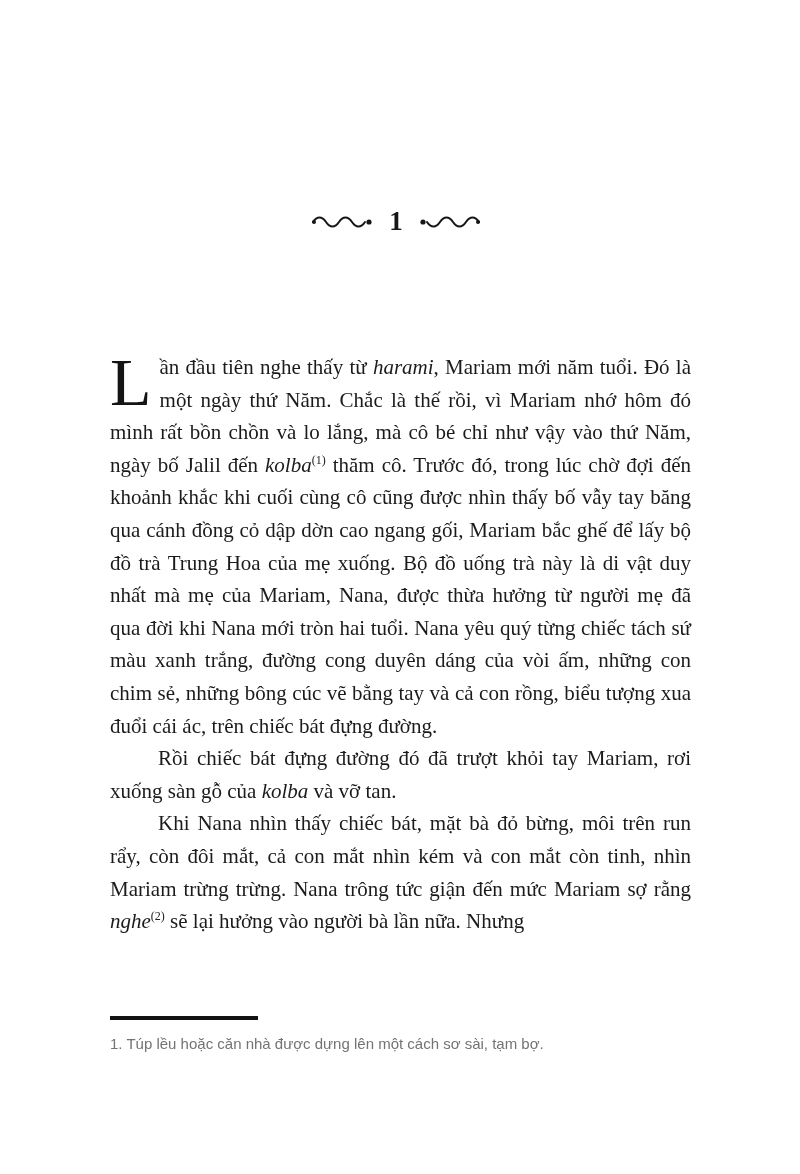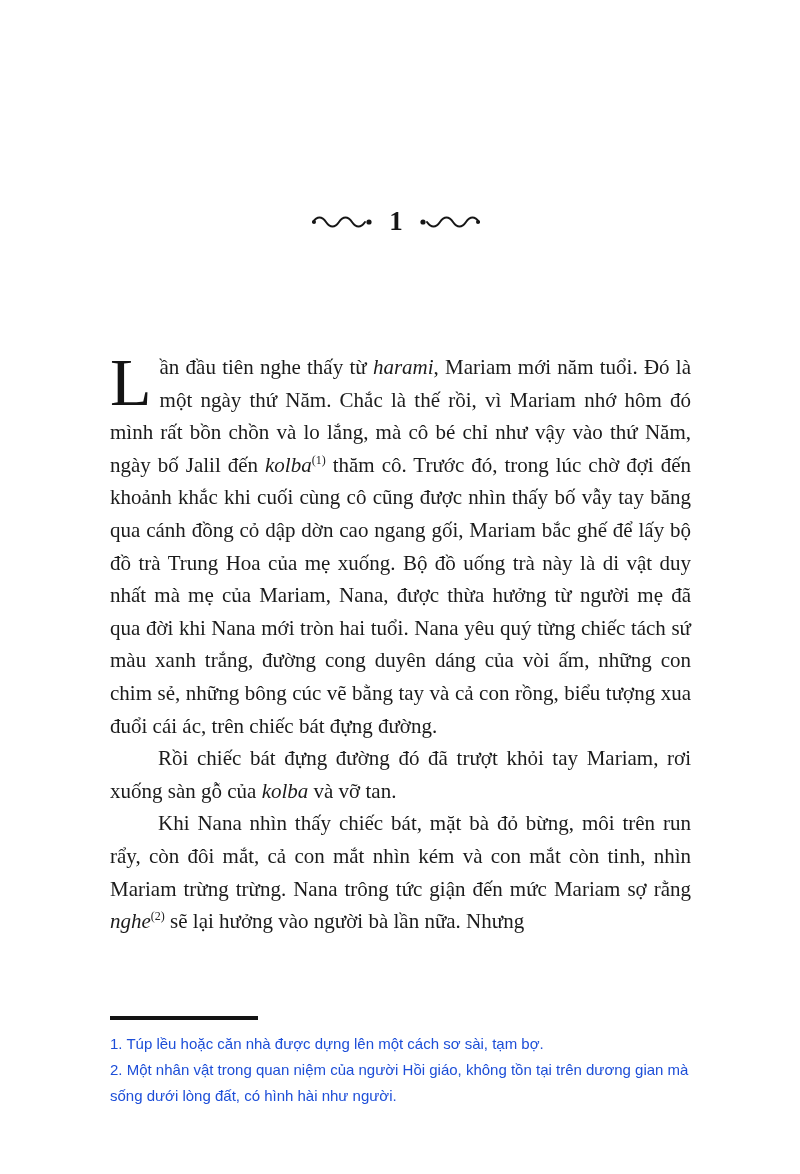--- a/index.html
+++ b/index.html
@@ -72,21 +72,21 @@
   }
   .footnote-rule {
     width: 148px;
     height: 4px;
     background: #131313;
     margin-bottom: 11px;
   }
   .footnote {
     font-size: 15px;
     line-height: 26px;
-    color: #1d4ed8;
+    color: #737373;
     text-align: left;
   }
 </style>
 </head>
 <body>
 
 <div class="page">
 
   <div class="chapter-heading">
     <svg class="flourish" width="62" height="16" viewBox="0 0 62 16">
@@ -105,17 +105,16 @@
   <div class="body-text">
       <p class="para"><span class="dropcap">L</span><span>ần đầu tiên nghe thấy từ </span><em>harami</em><span>, Mariam mới năm tuổi. Đó là một ngày thứ Năm. Chắc là thế rồi, vì Mariam nhớ hôm đó mình rất bồn chồn và lo lắng, mà cô bé chỉ như vậy vào thứ Năm, ngày bố Jalil đến </span><em>kolba</em><sup class="fnref">(1)</sup><span> thăm cô. Trước đó, trong lúc chờ đợi đến khoảnh khắc khi cuối cùng cô cũng được nhìn thấy bố vẫy tay băng qua cánh đồng cỏ dập dờn cao ngang gối, Mariam bắc ghế để lấy bộ đồ trà Trung Hoa của mẹ xuống. Bộ đồ uống trà này là di vật duy nhất mà mẹ của Mariam, Nana, được thừa hưởng từ người mẹ đã qua đời khi Nana mới tròn hai tuổi. Nana yêu quý từng chiếc tách sứ màu xanh trắng, đường cong duyên dáng của vòi ấm, những con chim sẻ, những bông cúc vẽ bằng tay và cả con rồng, biểu tượng xua đuổi cái ác, trên chiếc bát đựng đường.</span></p>
       <p class="para indent"><span>Rồi chiếc bát đựng đường đó đã trượt khỏi tay Mariam, rơi xuống sàn gỗ của </span><em>kolba</em><span> và vỡ tan.</span></p>
       <p class="para indent"><span>Khi Nana nhìn thấy chiếc bát, mặt bà đỏ bừng, môi trên run rẩy, còn đôi mắt, cả con mắt nhìn kém và con mắt còn tinh, nhìn Mariam trừng trừng. Nana trông tức giận đến mức Mariam sợ rằng </span><em>nghe</em><sup class="fnref">(2)</sup><span> sẽ lại hưởng vào người bà lần nữa. Nhưng</span></p>
     </div>
 
   <div class="footnote-area">
     <div class="footnote-rule"></div>
     <div>
         <p class="footnote">1. Túp lều hoặc căn nhà được dựng lên một cách sơ sài, tạm bợ.</p>
-        <p class="footnote">2. Một nhân vật trong quan niệm của người Hồi giáo, không tồn tại trên dương gian mà sống dưới lòng đất, có hình hài như người.</p>
       </div>
   </div>
 
 </div>
 
 </body></html>

